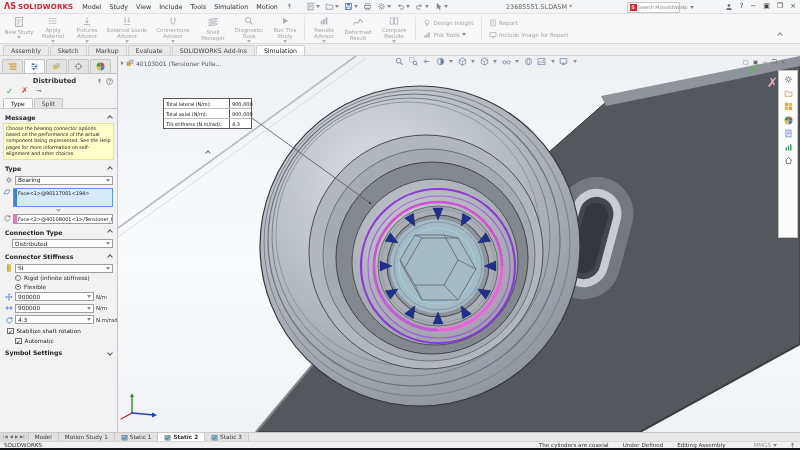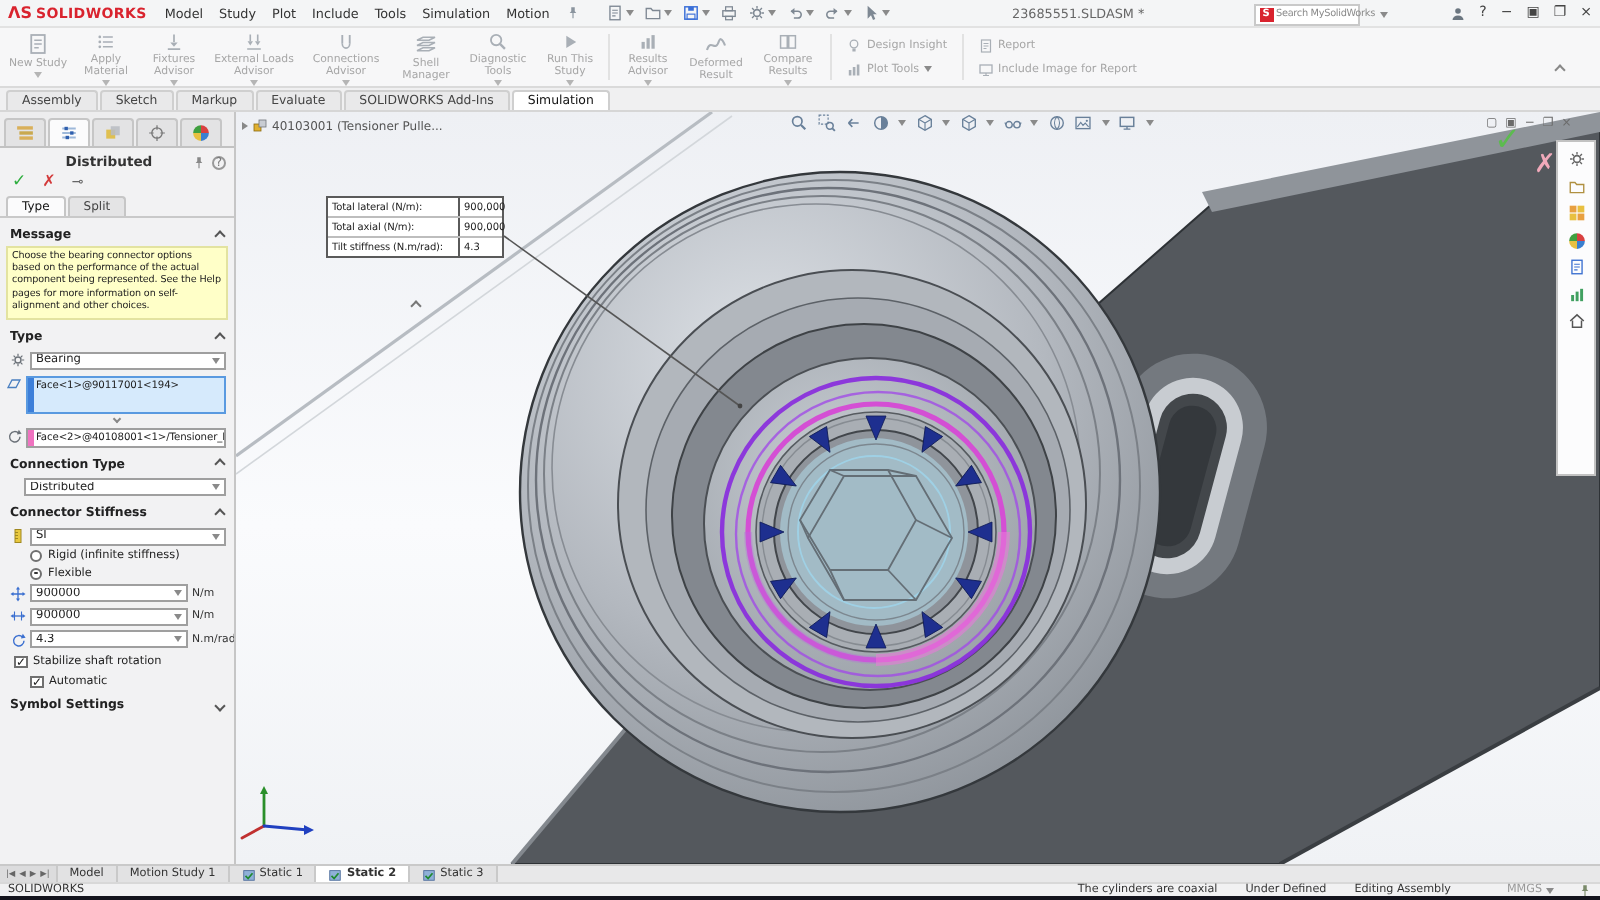--- a/index.html
+++ b/index.html
@@ -263,21 +263,21 @@
 <div id="app">
 
   <header id="titlebar">
     <div class="logo">
       <span class="logo-mark">ΛS</span>
       <span class="logo-text">SOLIDWORKS</span>
     </div>
     <nav id="menus">
       <span>Model</span>
       <span>Study</span>
-      <span>Plot</span>
+      <span>View</span>
       <span>Include</span>
       <span>Tools</span>
       <span>Simulation</span>
       <span>Motion</span>
       <svg class="i7" style="color:#8a949e">
           <use href="#s-pin"></use>
         </svg>
     </nav>
     <div id="qat">
       <span class="qi">

